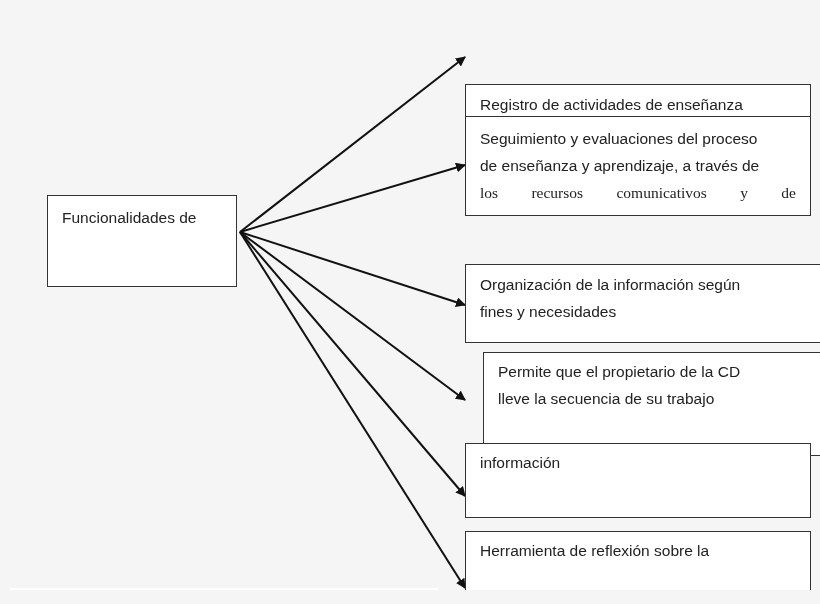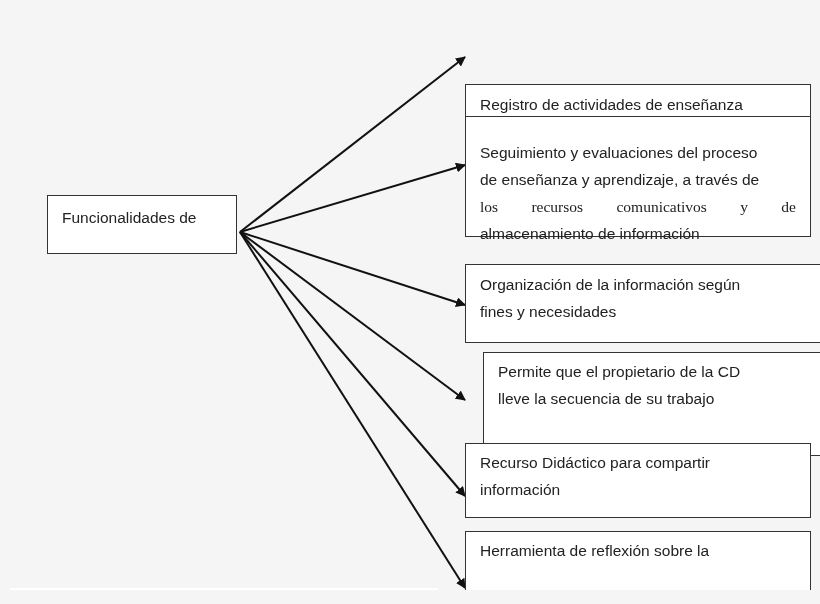--- a/index.html
+++ b/index.html
@@ -12,23 +12,23 @@
   }
   .box {
     position: absolute;
     background: #ffffff;
     border: 1.5px solid #333;
     box-sizing: border-box;
     font-size: 15.5px;
     line-height: 27px;
     padding: 6px 14px 0 14px;
   }
-  #src { left: 47px; top: 195px; width: 190px; height: 59px; padding: 8px 14px 0 14px; font-size: 15.5px; line-height: 27px; }
+  #src { left: 47px; top: 195px; width: 190px; height: 92px; padding: 8px 14px 0 14px; font-size: 15.5px; line-height: 27px; }
   #b1 { left: 465px; top: 40px; width: 346px; height: 55px; padding-top: 6px; margin-top: 44px; }
-  #b2 { left: 465px; top: 116px; width: 346px; height: 121px; padding-top: 22px; }
+  #b2 { left: 465px; top: 116px; width: 346px; height: 100px; padding-top: 8px; }
   #b3 { left: 465px; top: 264px; width: 398px; height: 79px; padding-top: 6px; }
   #b4 { left: 483px; top: 352px; width: 346px; height: 104px; padding-top: 5px; }
   #b5 { left: 465px; top: 443px; width: 346px; height: 75px; padding-top: 5px; }
   #b6 { left: 465px; top: 531px; width: 346px; height: 80px; padding-top: 5px; border-bottom: none; }
   .line { display: block; }
   #arrows { position: absolute; left: 0; top: 0; width: 820px; height: 604px; pointer-events: none; }
   #bottom-rule { position: absolute; left: 10px; top: 588px; width: 428px; height: 2px; background: #ffffff; }
   #bottom-cover { position: absolute; left: 0; top: 590px; width: 820px; height: 14px; background: #f5f5f5; }
 </style>
 </head>
@@ -61,35 +61,33 @@
 <div class="box" id="b2">
   <span class="line">Seguimiento y evaluaciones del proceso</span>
   <span class="line">de enseñanza y aprendizaje, a través de</span>
   <span class="line" style="display:flex;justify-content:space-between;font-family:Liberation Serif, serif;">
     <span>los</span>
       <span>recursos</span>
       <span>comunicativos</span>
       <span>y</span>
       <span>de</span>
   </span>
-  <span class="line">almacenamiento de información</span>
 </div>
 
 <div class="box" id="b3">
   <span class="line">Organización de la información según</span>
   <span class="line">fines y necesidades</span>
 </div>
 
 <div class="box" id="b4">
   <span class="line">Permite que el propietario de la CD</span>
   <span class="line">lleve la secuencia de su trabajo</span>
 </div>
 
 <div class="box" id="b5">
-  <span class="line">Recurso Didáctico para compartir</span>
   <span class="line">información</span>
 </div>
 
 <div class="box" id="b6">
   <span class="line">Herramienta de reflexión sobre la</span>
 </div>
 
 <div id="bottom-cover"></div>
 <div id="bottom-rule"></div>
 

